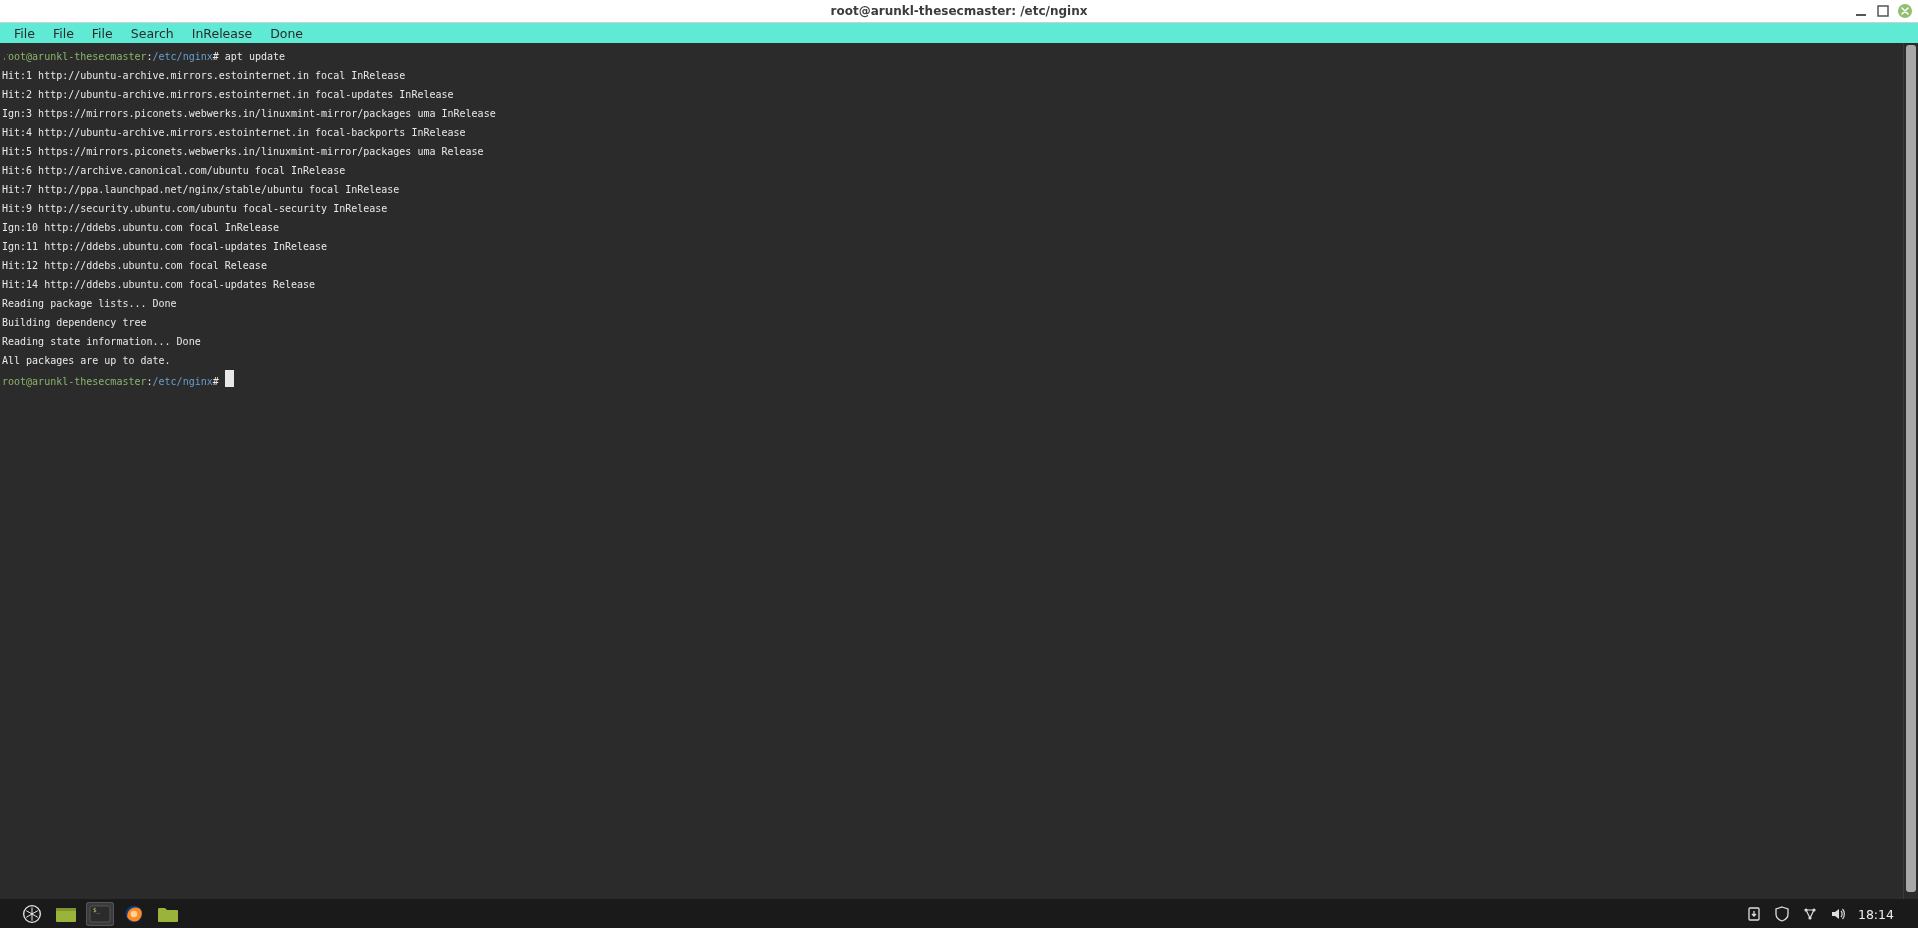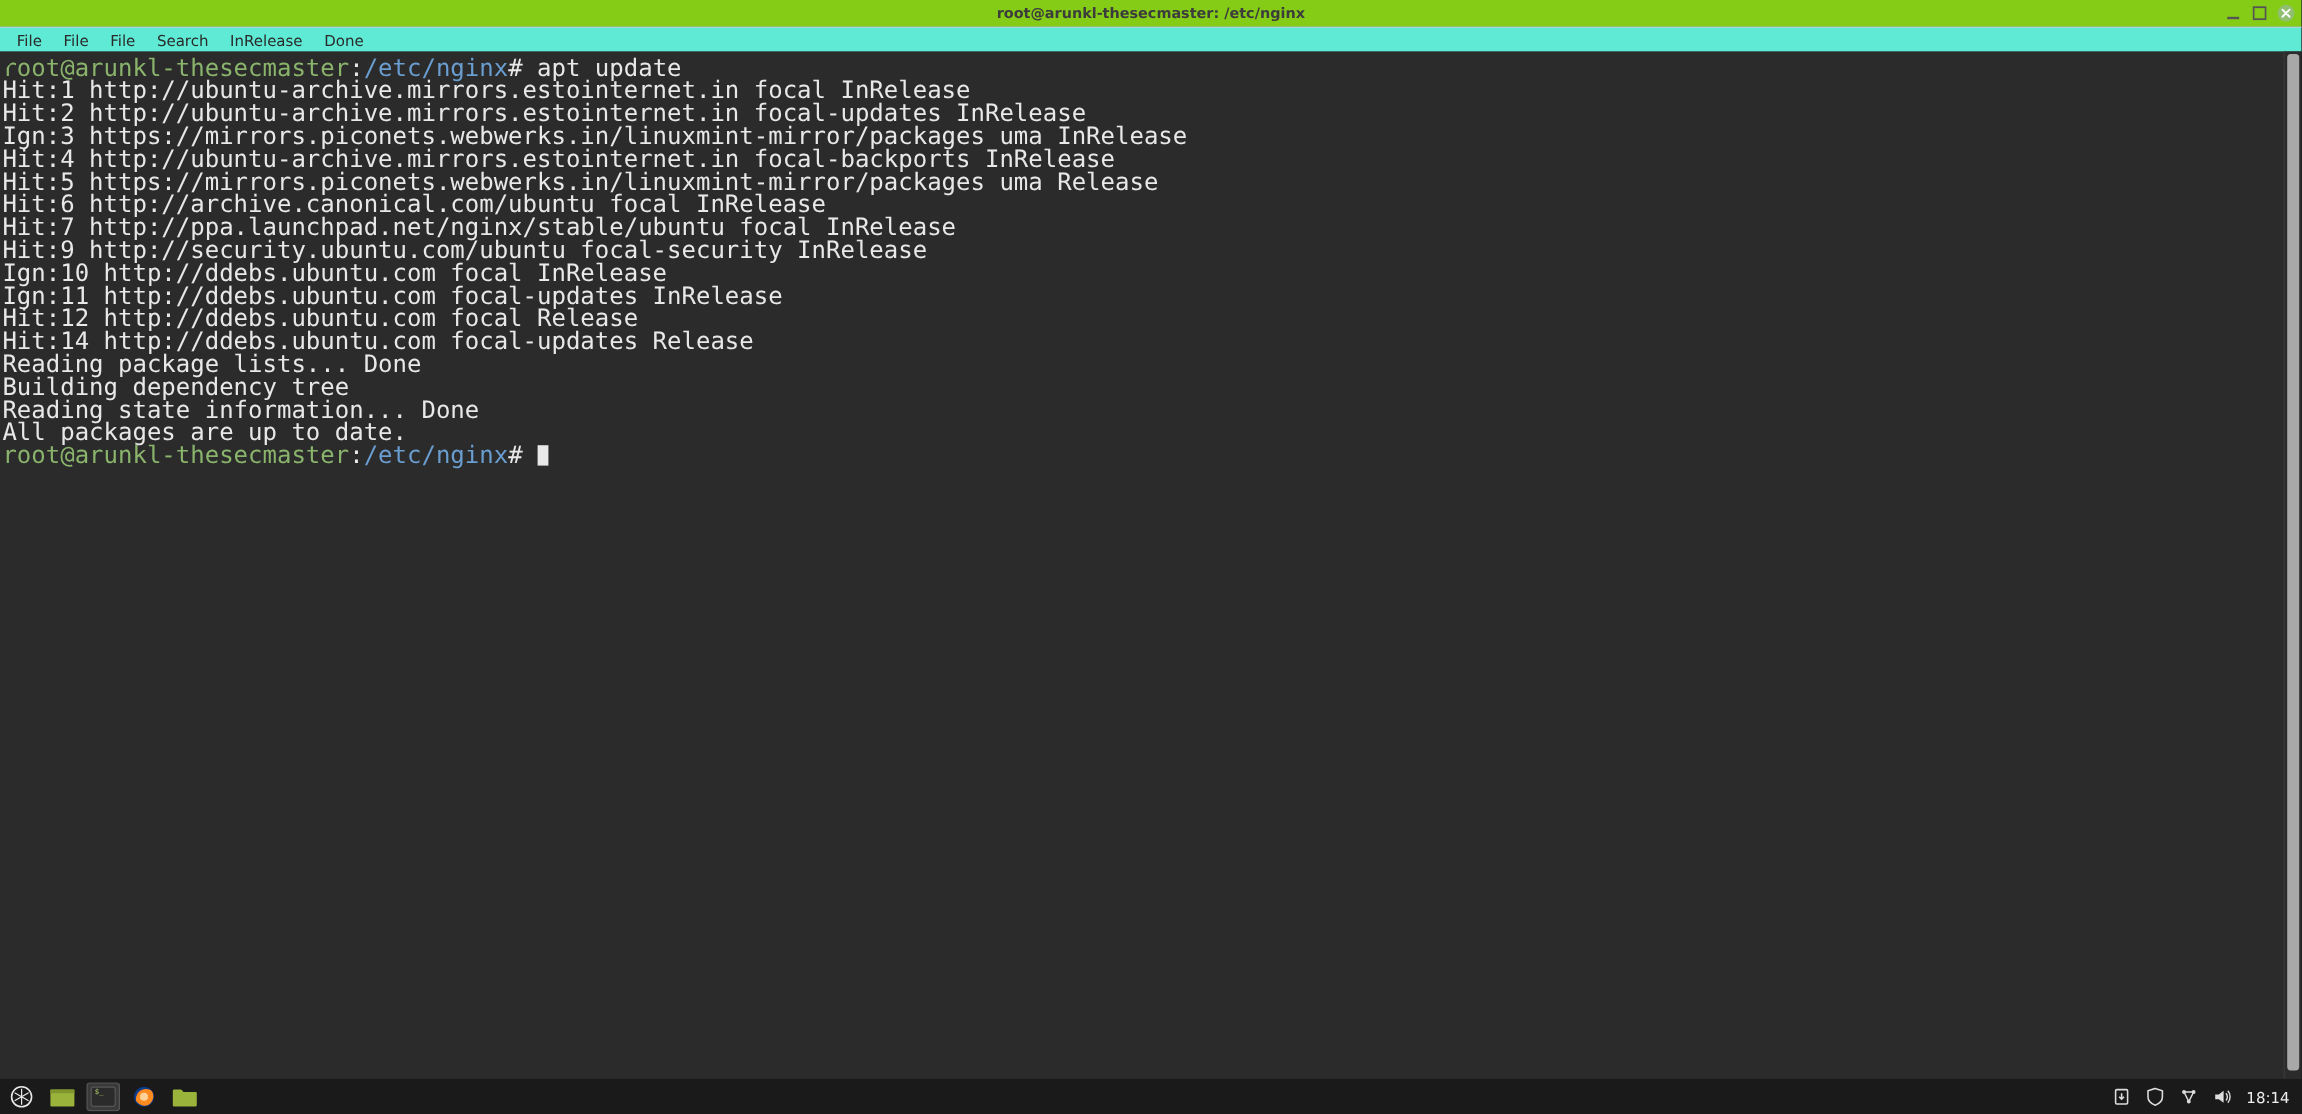--- a/index.html
+++ b/index.html
@@ -8,21 +8,21 @@
     width: 1918px;
     height: 928px;
     font-family: "DejaVu Sans", "Ubuntu", sans-serif;
     background: #1a1a1a;
     overflow: hidden;
   }
 
   
   .titlebar {
     height: 22px;
-    background: #84cc16;
+    background: #ffffff;
     display: flex;
     align-items: center;
     justify-content: center;
     position: relative;
     font-size: 12px;
     font-weight: bold;
     color: #3c3c3c;
   }
   .titlebar .buttons {
     position: absolute;
@@ -76,21 +76,21 @@
     width: 100%;
     height: calc(928px - 22px - 20px - 30px);
     background: #2b2b2b;
   }
   .terminal {
     position: absolute;
     inset: 0;
     right: 16px;
     padding: 4px 0 4px 2px;
     font-family: "DejaVu Sans Mono", "Ubuntu Mono", monospace;
-    font-size: 20px;
+    font-size: 10px;
     line-height: 19px;
     color: #e8e8e8;
     white-space: pre;
     overflow: hidden;
     border-radius: 31px;
   }
   .terminal .prompt-user { color: #8ab46c; }
   .terminal .prompt-path { color: #6a9dd0; }
   .terminal .cursor {
     display: inline-block;
@@ -117,21 +117,21 @@
     background: #a8a8a8;
     border-radius: 3px;
   }
 
   
   .taskbar {
     height: 30px;
     background: #1a1a1a;
     display: flex;
     align-items: center;
-    padding: 0 4px;
+    padding: 0 18px;
     gap: 6px;
     color: #ddd;
     font-size: 12.5px;
   }
   .taskbar .launcher {
     width: 28px;
     height: 24px;
     display: flex;
     align-items: center;
     justify-content: center;

